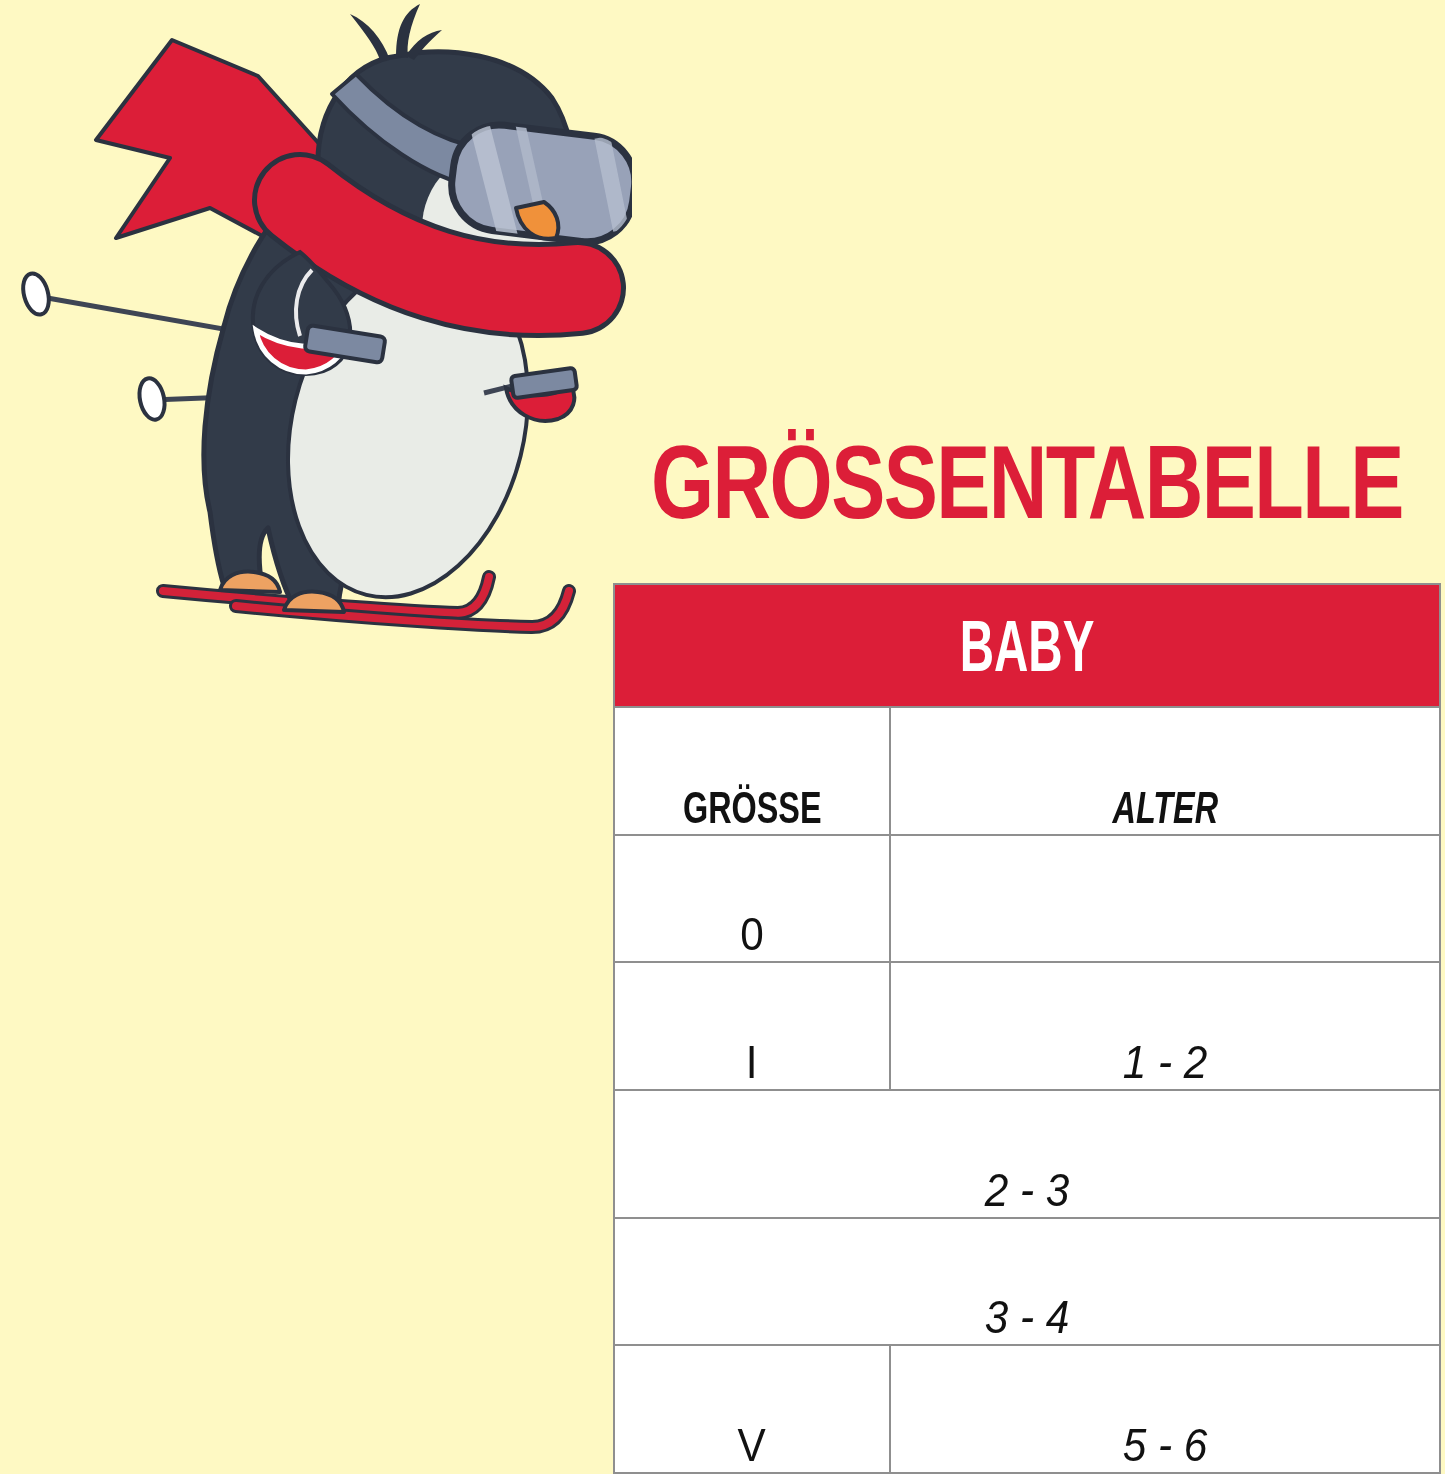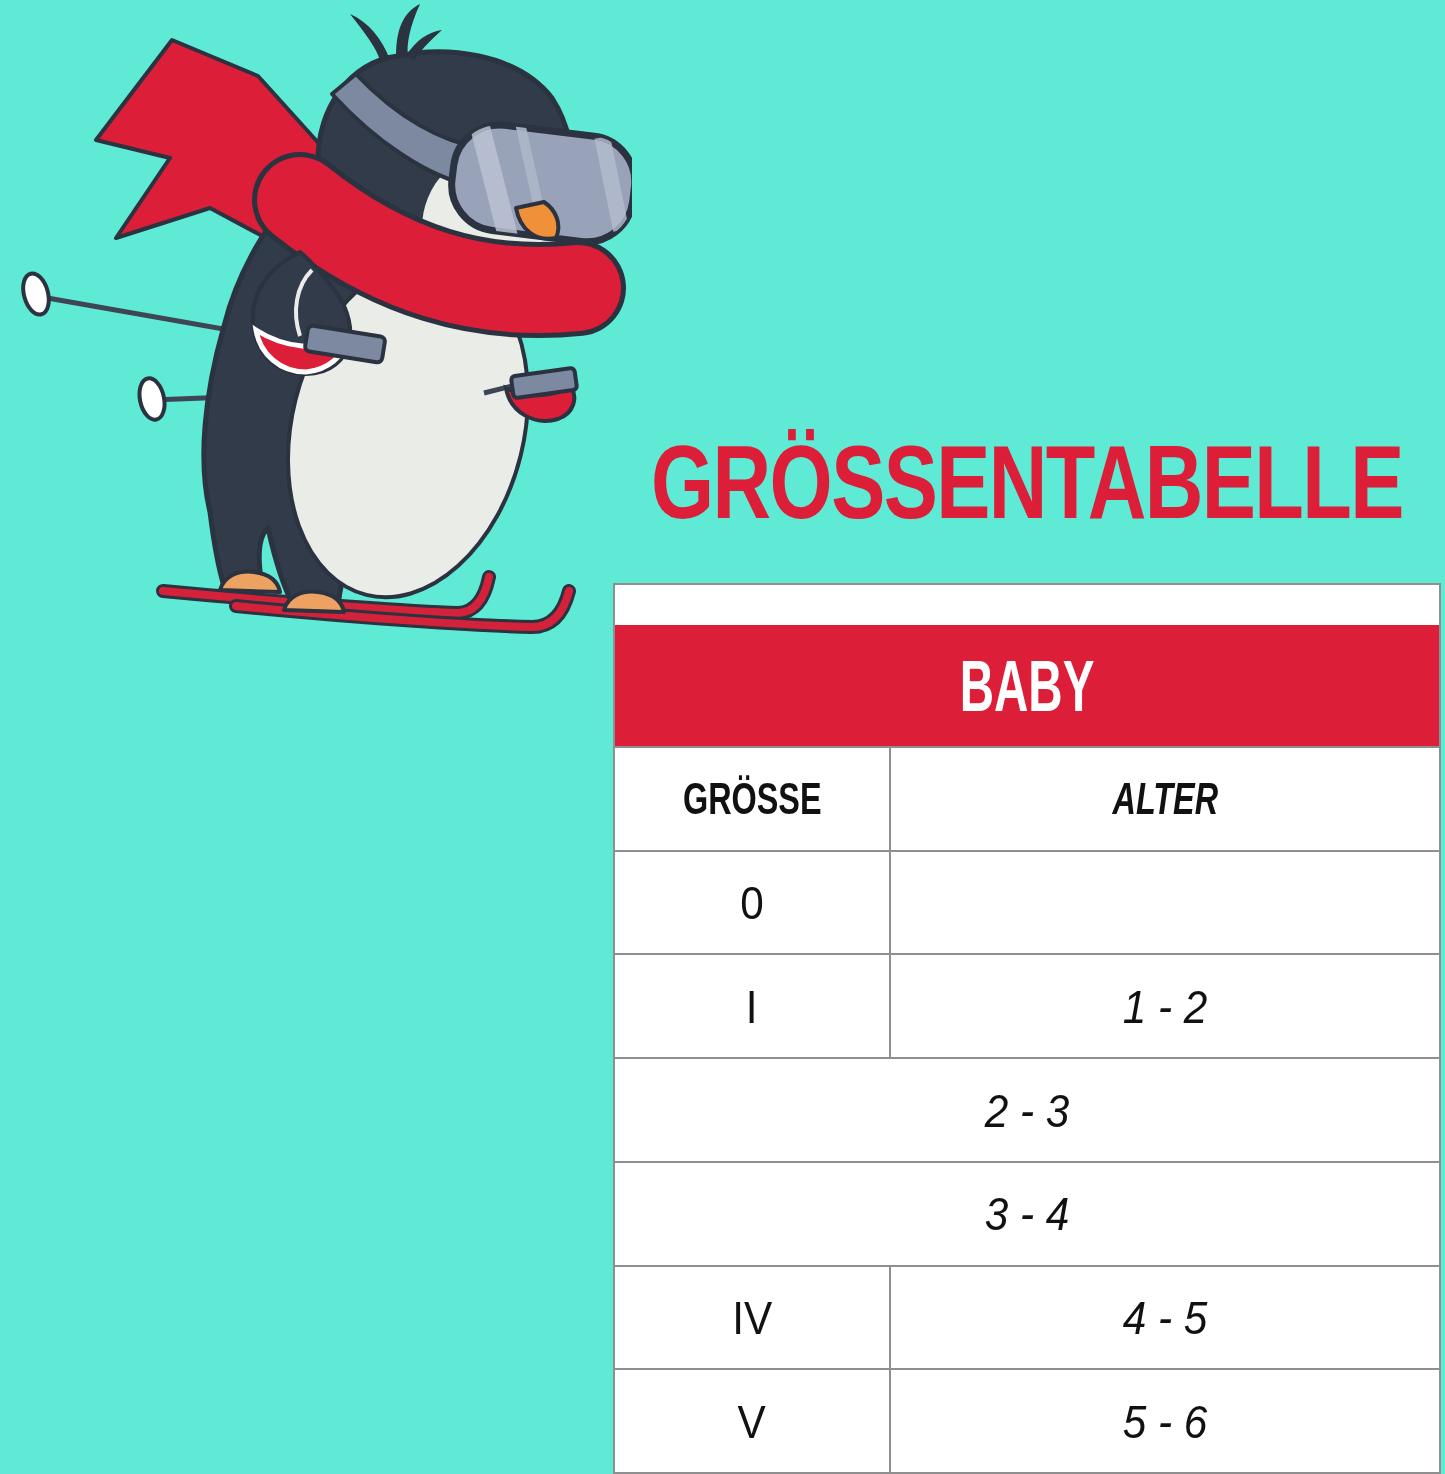--- a/index.html
+++ b/index.html
@@ -1,19 +1,19 @@
 <!DOCTYPE html>
 <html><head>
 <meta charset="utf-8">
 <style>
   html,body{margin:0;padding:0;background:#ffffff;}
   .canvas{
     position:relative;
     width:1445px;height:1474px;
-    background:#5eead4;
+    background:#fef9c3;
     overflow:hidden;
     font-family:"Liberation Sans",sans-serif;
   }
   
   .penguin{
     position:absolute;left:0;top:0;
     width:632px;height:652px;
   }
   
   .title{
@@ -36,26 +36,26 @@
     box-sizing:border-box;
     border:2px solid #8F8F8F;
     display:flex;flex-direction:column;
     background:#ffffff;
   }
   .band{
     height:121px;flex:0 0 121px;
     background:#DC1E38;
     color:#ffffff;
     display:flex;align-items:center;justify-content:center;
-    font-size:72px;font-weight:bold;margin-top:40px;
+    font-size:72px;font-weight:bold;
   }
   .grid{flex:1;display:flex;flex-direction:column;}
   .row{flex:1;display:flex;border-top:2px solid #8F8F8F;}
   .cell{
-    display:flex;align-items:center;justify-content:center;
+    display:flex;align-items:flex-end;justify-content:center;
     color:#111111;
     font-size:47px;
     white-space:nowrap;
   }
   .c1{width:276px;flex:0 0 276px;border-right:2px solid #8F8F8F;box-sizing:border-box;}
   .c2{flex:1;font-style:italic;}
   .row.head .cell{font-size:45px;font-weight:bold;}
 </style>
 </head>
 <body>
@@ -184,28 +184,20 @@
             <span class="sx90">2 - 3</span>
           </div>
       </div>
       <div class="row">
         <div class="cell c2">
             <span class="sx90">3 - 4</span>
           </div>
       </div>
       <div class="row">
         <div class="cell c1">
-            <span class="sx90">IV</span>
-          </div>
-        <div class="cell c2">
-            <span class="sx90">4 - 5</span>
-          </div>
-      </div>
-      <div class="row">
-        <div class="cell c1">
             <span class="sx90">V</span>
           </div>
         <div class="cell c2">
             <span class="sx90">5 - 6</span>
           </div>
       </div>
     </div>
   </div>
 
 </div>

